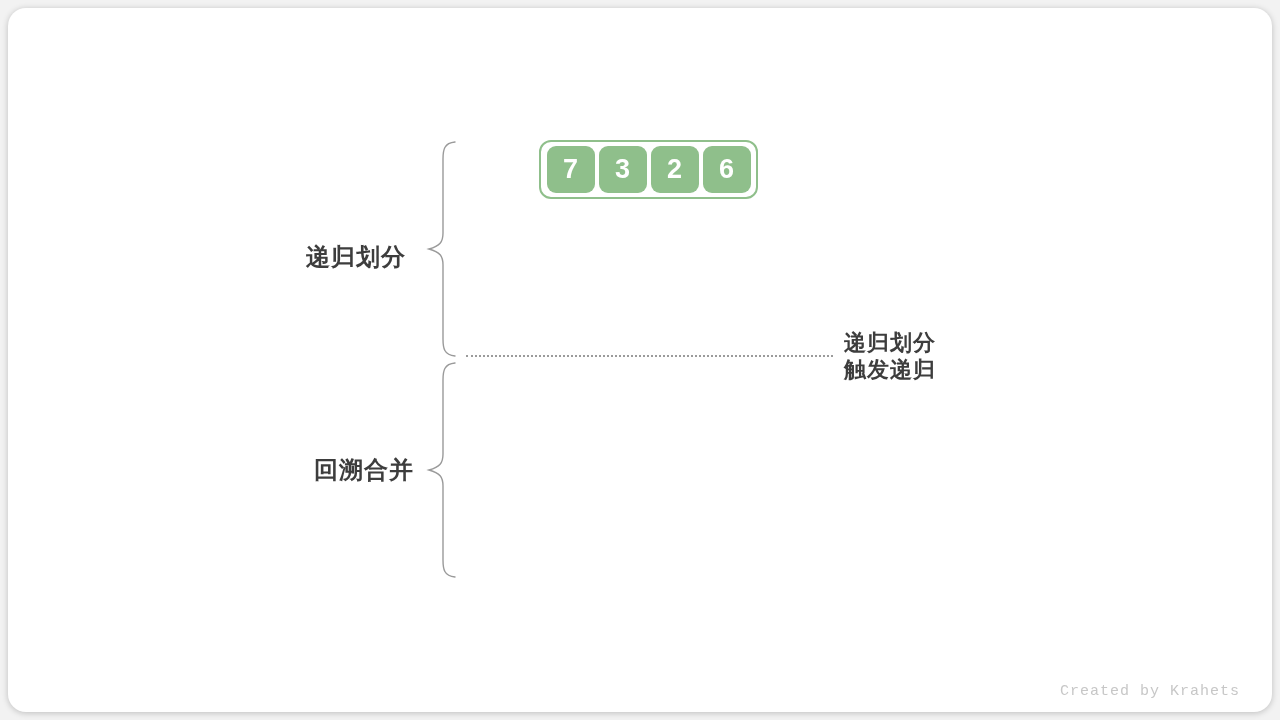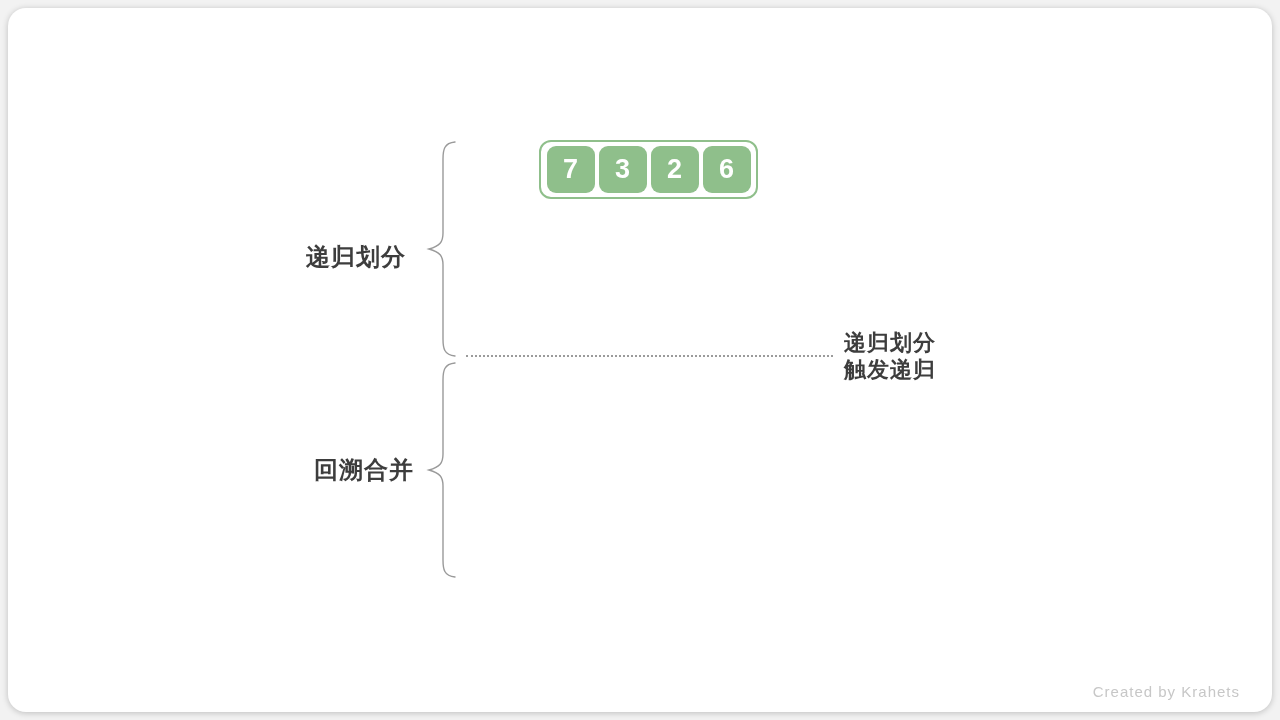--- a/index.html
+++ b/index.html
@@ -82,21 +82,21 @@
     font-weight: 700;
     color: #3d3d3d;
     line-height: 27px;
     letter-spacing: 1px;
     white-space: nowrap;
   }
   
   .credit {
     position: absolute;
     right: 40px; bottom: 20px;
-    font-family: Liberation Sans, sans-serif;
+    font-family: Liberation Mono, monospace;
     font-size: 15px;
     color: #c7c7c7;
     letter-spacing: 1px;
     text-align: right;
   }
 </style>
 </head>
 <body style="background: rgb(242, 242, 242);">
 
 <div class="card"></div>

